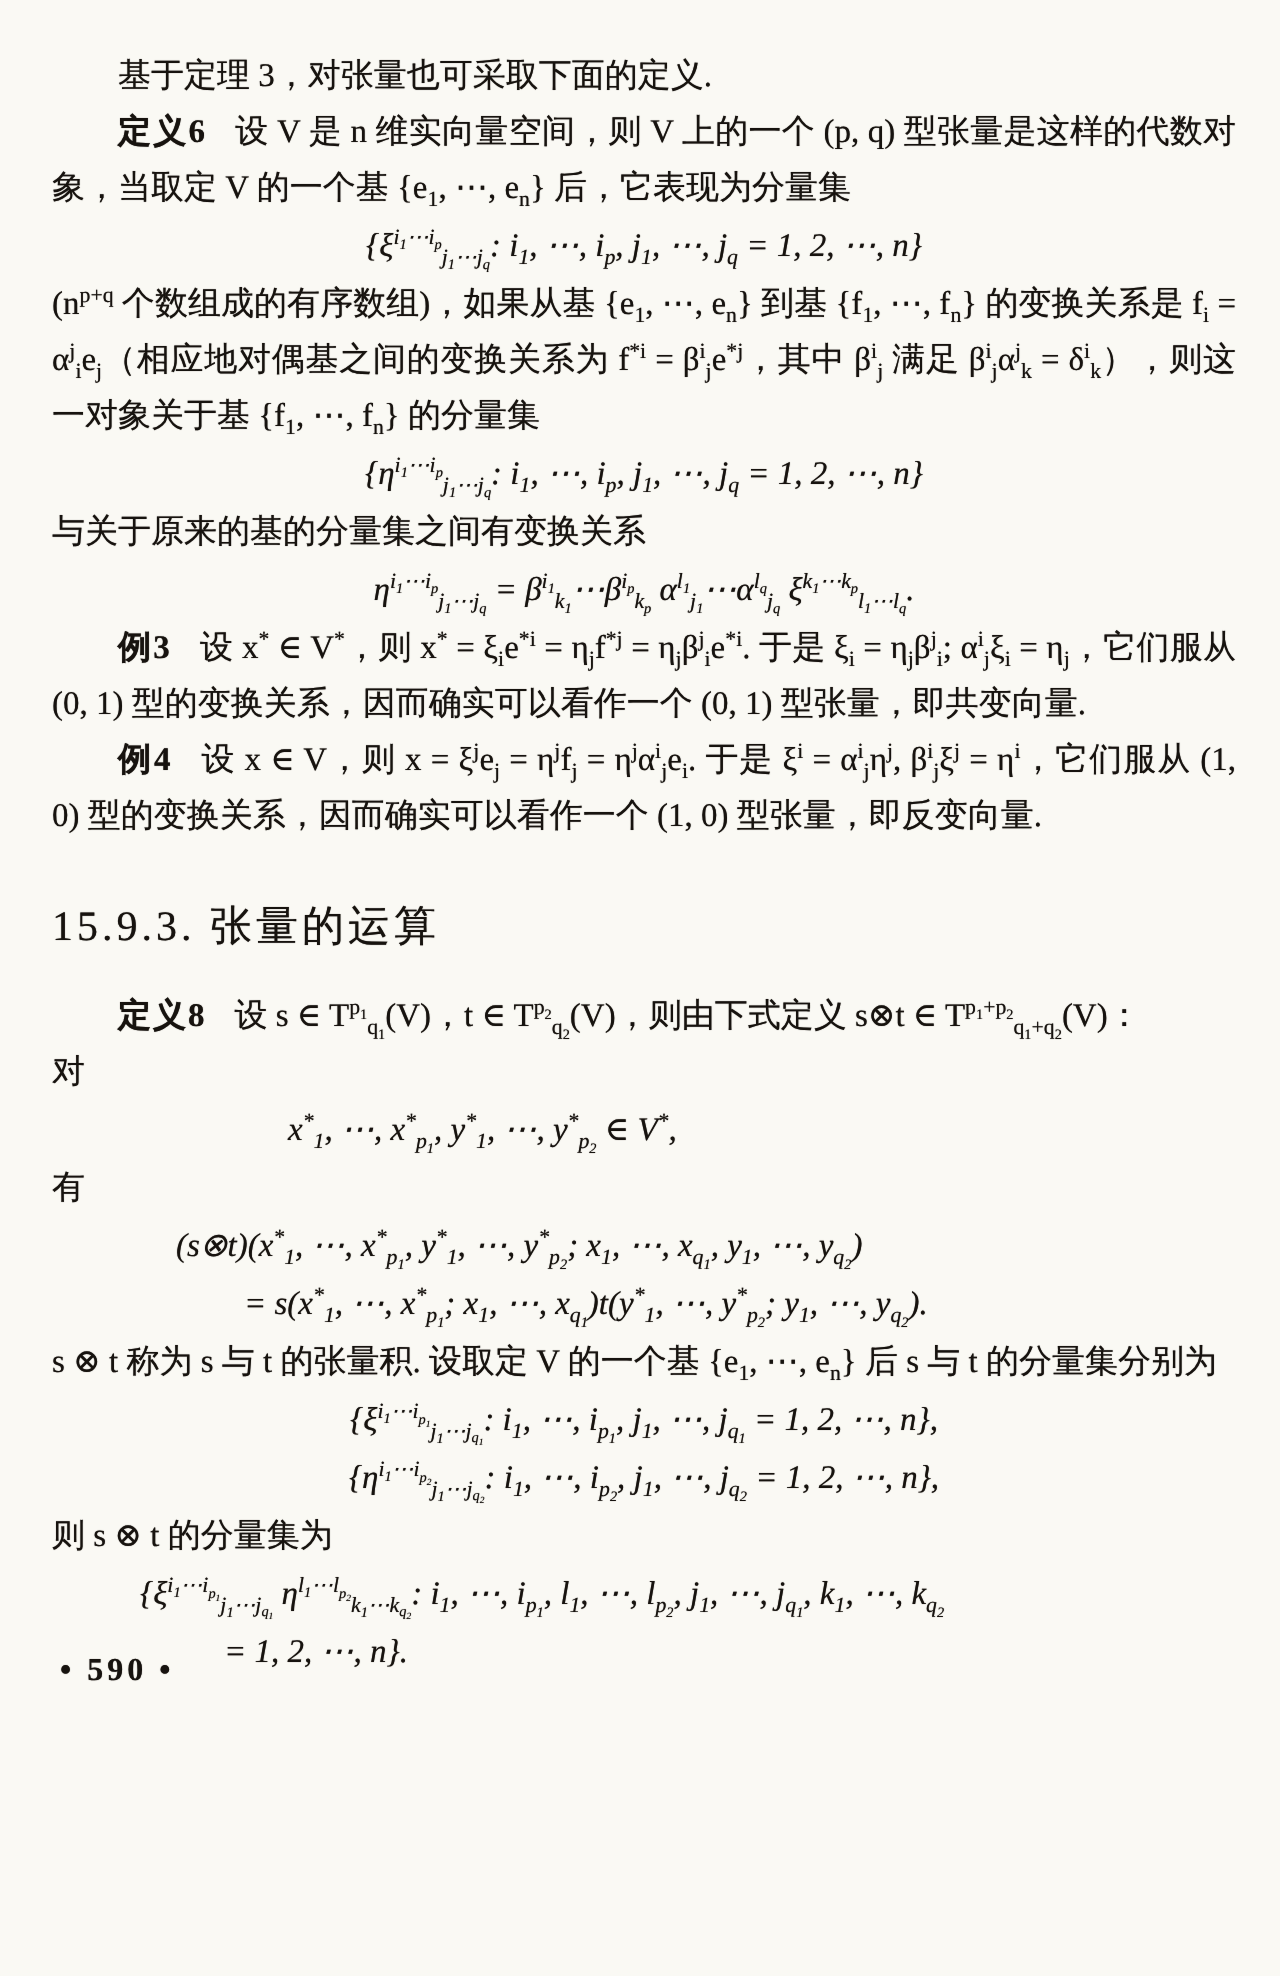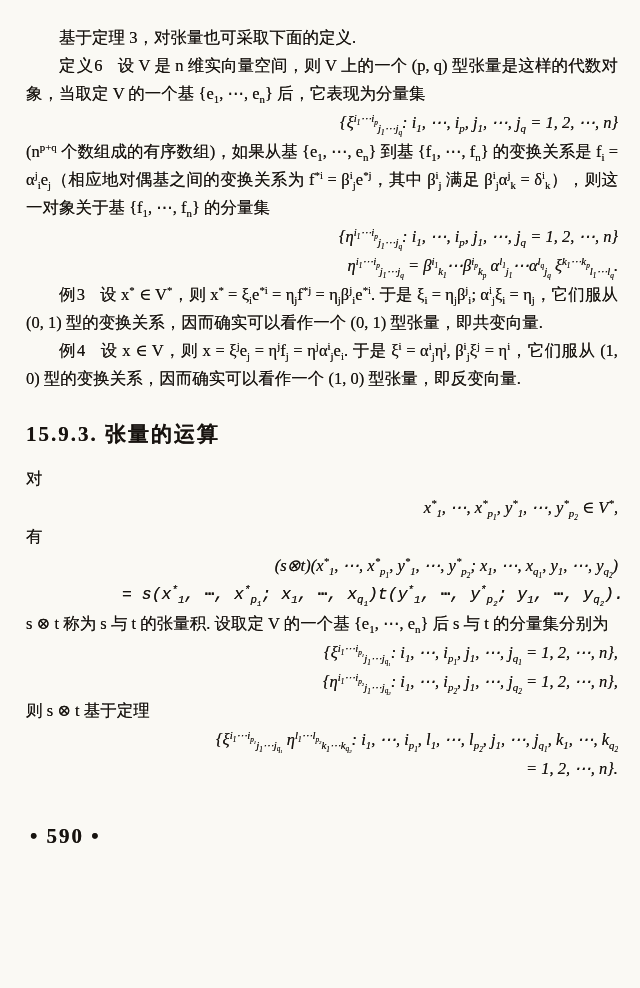--- a/index.html
+++ b/index.html
@@ -13,91 +13,93 @@
     position:relative;
     width:640px;height:864px;
     box-sizing:border-box;
     padding:24px 22px 0 26px;
     font-size:16.5px;
     line-height:28px;
     text-shadow:0 0 .45px rgba(20,15,10,.75);
   }
   p{margin:0;text-align:justify;}
   .indent{text-indent:2em;}
-  .lead{font-weight:normal;margin-right:.85em;letter-spacing:1px;}
+  .lead{font-weight:bold;margin-right:.85em;letter-spacing:1px;}
   .formula{
-    text-align:right;
+    text-align:center;
     font-style:italic;
     margin:1px 0;
     white-space:nowrap;
   }
-  .formula.left{text-align:right;}
+  .formula.left{text-align:left;}
   .pl1{padding-left:118px;}
   .pl2{padding-left:62px;font-family:Liberation Serif, serif;}
-  .pl3{padding-left:96px;font-family:Liberation Mono, monospace;}
+  .pl3{padding-left:96px;}
   .pl4{padding-left:44px;}
   .pl5{padding-left:86px;}
   sup,sub{font-size:66%;line-height:0;letter-spacing:0;}
   sup{vertical-align:.55em;}
   sub{vertical-align:-.35em;}
   .section-heading{
     font-size:21px;
-    font-weight:bold;
+    font-weight:normal;
     letter-spacing:2px;
     margin:26px 0 16px 0;
     line-height:30px;
   }
   .page-number{
     position:absolute;
     left:30px;bottom:14px;
-    font-size:21px;
+    font-size:16px;
     font-weight:bold;
     letter-spacing:2px;
   }
 </style>
 </head>
 <body>
 
 <div class="page">
 
   <p class="indent"><span>基于定理 3，对张量也可采取下面的定义.</span></p>
 
   <p class="indent"><span class="lead">定义6</span><span>设 V 是 n 维实向量空间，则 V 上的一个 (p, q) 型张量是这样的代数对象，当取定 V 的一个基 {e<sub>1</sub>, ⋯, e<sub>n</sub>} 后，它表现为分量集</span></p>
 
   <p class="formula">{ξ<sup>i<sub>1</sub>⋯i<sub>p</sub></sup><sub>j<sub>1</sub>⋯j<sub>q</sub></sub>:  i<sub>1</sub>, ⋯, i<sub>p</sub>, j<sub>1</sub>, ⋯, j<sub>q</sub> = 1, 2, ⋯, n}</p>
 
   <p><span>(n<sup>p+q</sup> 个数组成的有序数组)，如果从基 {e<sub>1</sub>, ⋯, e<sub>n</sub>} 到基 {f<sub>1</sub>, ⋯, f<sub>n</sub>} 的变换关系是 f<sub>i</sub> = α<sup>j</sup><sub>i</sub>e<sub>j</sub>（相应地对偶基之间的变换关系为 f<sup>*i</sup> = β<sup>i</sup><sub>j</sub>e<sup>*j</sup>，其中 β<sup>i</sup><sub>j</sub> 满足 β<sup>i</sup><sub>j</sub>α<sup>j</sup><sub>k</sub> = δ<sup>i</sup><sub>k</sub>），则这一对象关于基 {f<sub>1</sub>, ⋯, f<sub>n</sub>} 的分量集</span></p>
 
   <p class="formula">{η<sup>i<sub>1</sub>⋯i<sub>p</sub></sup><sub>j<sub>1</sub>⋯j<sub>q</sub></sub>:  i<sub>1</sub>, ⋯, i<sub>p</sub>, j<sub>1</sub>, ⋯, j<sub>q</sub> = 1, 2, ⋯, n}</p>
 
+  <p><span>与关于原来的基的分量集之间有变换关系</span></p>
 
   <p class="formula">η<sup>i<sub>1</sub>⋯i<sub>p</sub></sup><sub>j<sub>1</sub>⋯j<sub>q</sub></sub> = β<sup>i<sub>1</sub></sup><sub>k<sub>1</sub></sub>⋯β<sup>i<sub>p</sub></sup><sub>k<sub>p</sub></sub> α<sup>l<sub>1</sub></sup><sub>j<sub>1</sub></sub>⋯α<sup>l<sub>q</sub></sup><sub>j<sub>q</sub></sub> ξ<sup>k<sub>1</sub>⋯k<sub>p</sub></sup><sub>l<sub>1</sub>⋯l<sub>q</sub></sub>.</p>
 
   <p class="indent"><span class="lead">例3</span><span>设 x<sup>*</sup> ∈ V<sup>*</sup>，则 x<sup>*</sup> = ξ<sub>i</sub>e<sup>*i</sup> = η<sub>j</sub>f<sup>*j</sup> = η<sub>j</sub>β<sup>j</sup><sub>i</sub>e<sup>*i</sup>.  于是 ξ<sub>i</sub> = η<sub>j</sub>β<sup>j</sup><sub>i</sub>; α<sup>i</sup><sub>j</sub>ξ<sub>i</sub> = η<sub>j</sub>，它们服从 (0, 1) 型的变换关系，因而确实可以看作一个 (0, 1) 型张量，即共变向量.</span></p>
 
   <p class="indent"><span class="lead">例4</span><span>设 x ∈ V，则 x = ξ<sup>j</sup>e<sub>j</sub> = η<sup>j</sup>f<sub>j</sub> = η<sup>j</sup>α<sup>i</sup><sub>j</sub>e<sub>i</sub>.  于是 ξ<sup>i</sup> = α<sup>i</sup><sub>j</sub>η<sup>j</sup>, β<sup>i</sup><sub>j</sub>ξ<sup>j</sup> = η<sup>i</sup>，它们服从 (1, 0) 型的变换关系，因而确实可以看作一个 (1, 0) 型张量，即反变向量.</span></p>
 
   <h2 class="section-heading">15.9.3. 张量的运算</h2>
 
 
+  <p class="indent"><span class="lead">定义8</span><span>设 s ∈ T<sup>p<sub>1</sub></sup><sub>q<sub>1</sub></sub>(V)，t ∈ T<sup>p<sub>2</sub></sup><sub>q<sub>2</sub></sub>(V)，则由下式定义 s⊗t ∈ T<sup>p<sub>1</sub>+p<sub>2</sub></sup><sub>q<sub>1</sub>+q<sub>2</sub></sub>(V)：</span></p>
 
   <p>对</p>
 
   <p class="formula left pl1">x<sup>*</sup><sub>1</sub>, ⋯, x<sup>*</sup><sub>p<sub>1</sub></sub>, y<sup>*</sup><sub>1</sub>, ⋯, y<sup>*</sup><sub>p<sub>2</sub></sub> ∈ V<sup>*</sup>,</p>
 
   <p>有</p>
 
   <p class="formula left pl2">(s⊗t)(x<sup>*</sup><sub>1</sub>, ⋯, x<sup>*</sup><sub>p<sub>1</sub></sub>, y<sup>*</sup><sub>1</sub>, ⋯, y<sup>*</sup><sub>p<sub>2</sub></sub>;  x<sub>1</sub>, ⋯, x<sub>q<sub>1</sub></sub>, y<sub>1</sub>, ⋯, y<sub>q<sub>2</sub></sub>)</p>
   <p class="formula left pl3">= s(x<sup>*</sup><sub>1</sub>, ⋯, x<sup>*</sup><sub>p<sub>1</sub></sub>;  x<sub>1</sub>, ⋯, x<sub>q<sub>1</sub></sub>)t(y<sup>*</sup><sub>1</sub>, ⋯, y<sup>*</sup><sub>p<sub>2</sub></sub>;  y<sub>1</sub>, ⋯, y<sub>q<sub>2</sub></sub>).</p>
 
   <p><span>s ⊗ t 称为 s 与 t 的张量积. 设取定 V 的一个基 {e<sub>1</sub>, ⋯, e<sub>n</sub>} 后 s 与 t 的分量集分别为</span></p>
 
   <p class="formula">{ξ<sup>i<sub>1</sub>⋯i<sub>p<sub>1</sub></sub></sup><sub>j<sub>1</sub>⋯j<sub>q<sub>1</sub></sub></sub>:  i<sub>1</sub>, ⋯, i<sub>p<sub>1</sub></sub>, j<sub>1</sub>, ⋯, j<sub>q<sub>1</sub></sub> = 1, 2, ⋯, n},</p>
   <p class="formula">{η<sup>i<sub>1</sub>⋯i<sub>p<sub>2</sub></sub></sup><sub>j<sub>1</sub>⋯j<sub>q<sub>2</sub></sub></sub>:  i<sub>1</sub>, ⋯, i<sub>p<sub>2</sub></sub>, j<sub>1</sub>, ⋯, j<sub>q<sub>2</sub></sub> = 1, 2, ⋯, n},</p>
 
-  <p><span>则 s ⊗ t 基于定理</span></p>
+  <p><span>则 s ⊗ t 的分量集为</span></p>
 
   <p class="formula left pl4">{ξ<sup>i<sub>1</sub>⋯i<sub>p<sub>1</sub></sub></sup><sub>j<sub>1</sub>⋯j<sub>q<sub>1</sub></sub></sub> η<sup>l<sub>1</sub>⋯l<sub>p<sub>2</sub></sub></sup><sub>k<sub>1</sub>⋯k<sub>q<sub>2</sub></sub></sub>:  i<sub>1</sub>, ⋯, i<sub>p<sub>1</sub></sub>, l<sub>1</sub>, ⋯, l<sub>p<sub>2</sub></sub>, j<sub>1</sub>, ⋯, j<sub>q<sub>1</sub></sub>, k<sub>1</sub>, ⋯, k<sub>q<sub>2</sub></sub></p>
   <p class="formula left pl5">= 1, 2, ⋯, n}.</p>
 
   <div class="page-number">• 590 •</div>
 
 </div>
 
 </body></html>

